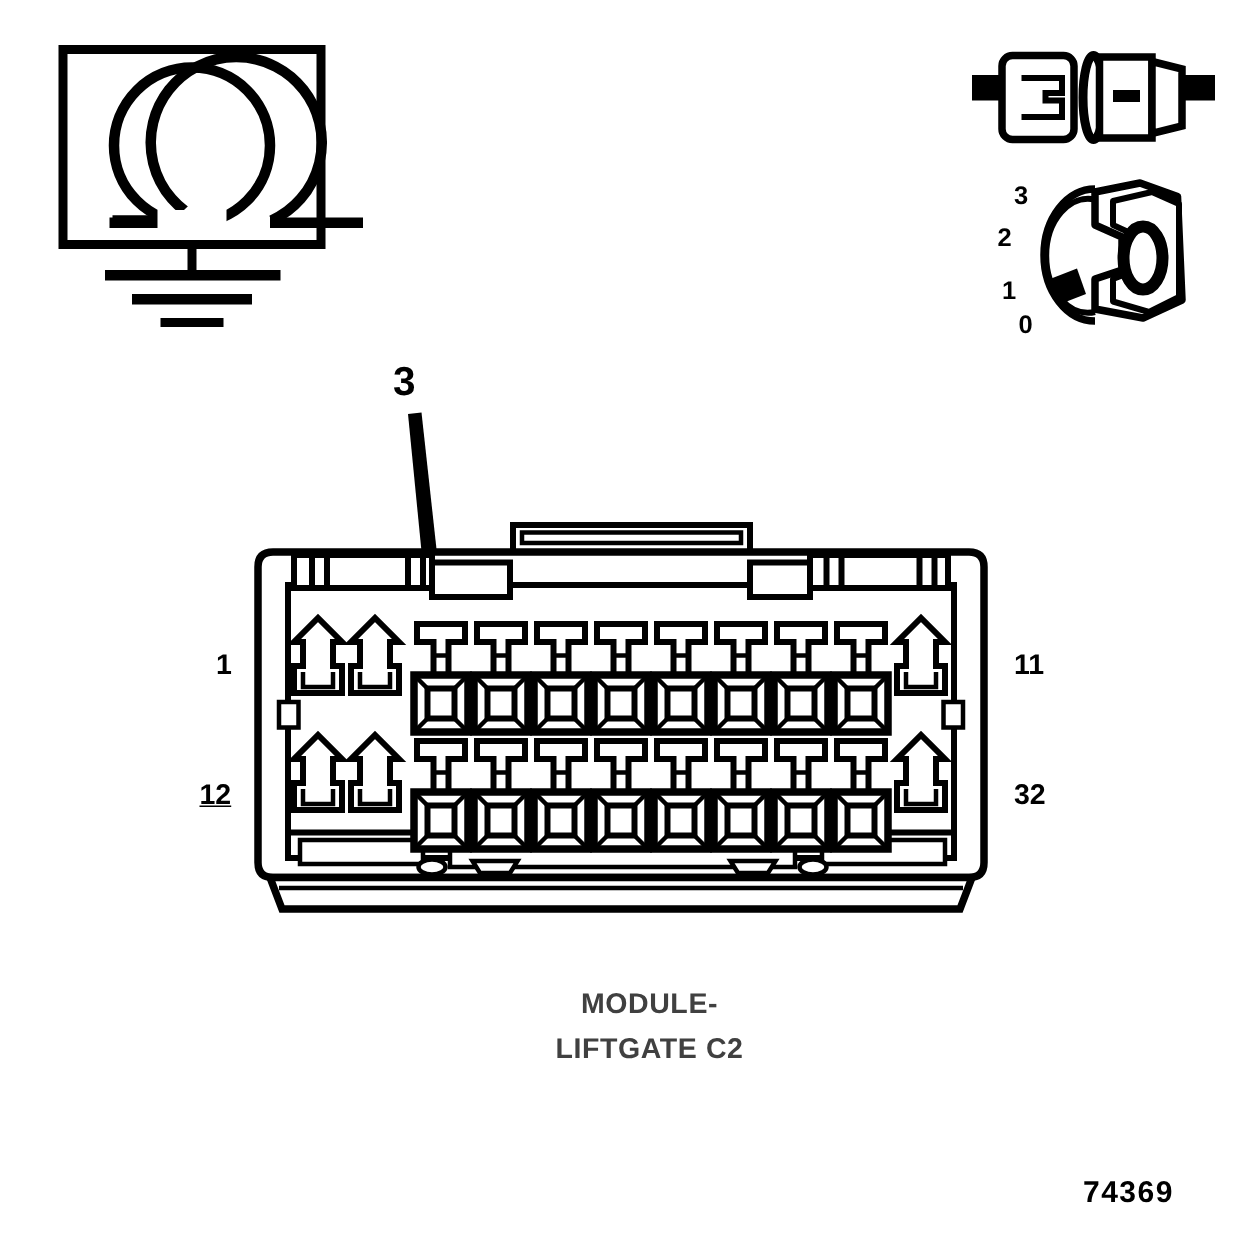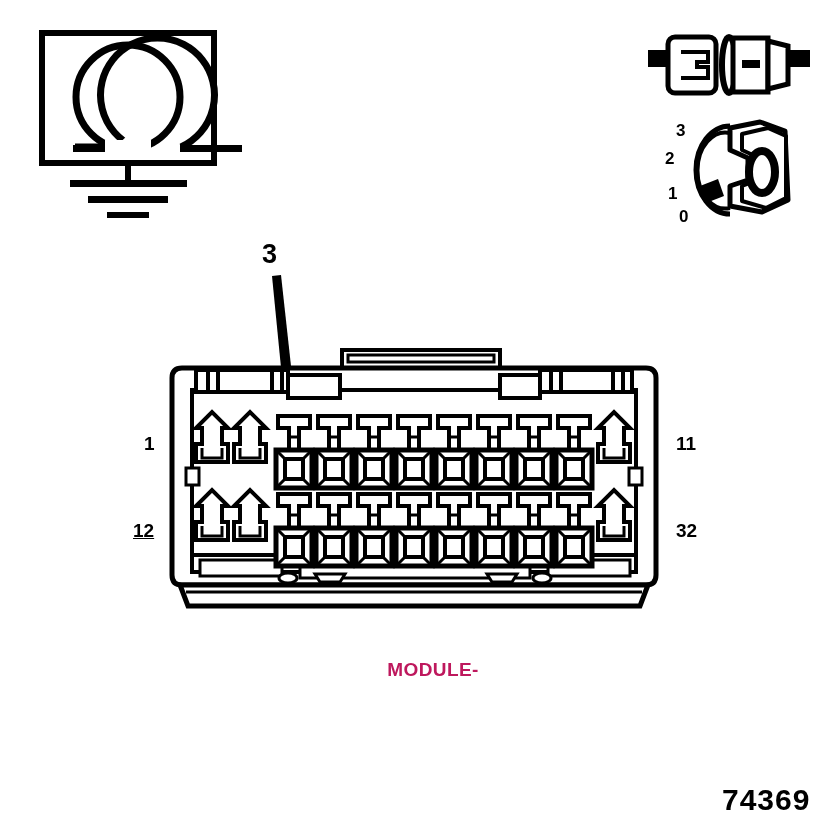--- a/index.html
+++ b/index.html
@@ -28,37 +28,37 @@
     font-family: "Liberation Sans", sans-serif;
     font-weight: bold;
     color: #000;
     white-space: pre;
     line-height: 1;
   }
 
   .lbl-pin      { font-size: 19px; }
   .lbl-callout  { font-size: 27px; }
   .lbl-key      { font-size: 17px; }
-  .lbl-fignum   { font-size: 30px; letter-spacing: 1px; }
+  .lbl-fignum   { font-size: 20px; letter-spacing: 1px; }
 
   .caption-block {
     position: absolute;
     left: 233px;
     top: 655px;
     width: 400px;
     text-align: center;
   }
   .caption-line {
     display: block;
     font-family: "Liberation Sans", sans-serif;
     font-weight: bold;
     font-size: 19px;
     letter-spacing: 0.4px;
     line-height: 30px;
-    color: #be185d;
+    color: #404040;
   }
 </style>
 </head>
 <body>
 
 <svg class="canvas" viewBox="0 0 833 833" xmlns="http://www.w3.org/2000/svg">
 
   <g>
 
     <rect x="42" y="33" width="172" height="130" fill="none" stroke="#000" stroke-width="6"></rect>
@@ -436,15 +436,16 @@
 
 <div class="lbl lbl-callout" style="left:262px; top:241px;">3</div>
 
 <div class="lbl lbl-key" style="left:676px; top:122px;">3</div>
 <div class="lbl lbl-key" style="left:665px; top:150px;">2</div>
 <div class="lbl lbl-key" style="left:668px; top:185px;">1</div>
 <div class="lbl lbl-key" style="left:679px; top:208px;">0</div>
 
 <div class="caption-block">
   <span class="caption-line">MODULE-</span>
+  <span class="caption-line">LIFTGATE C2</span>
 </div>
 
 <div class="lbl lbl-fignum" style="left:722px; top:785px;">74369</div>
 
 </body></html>

